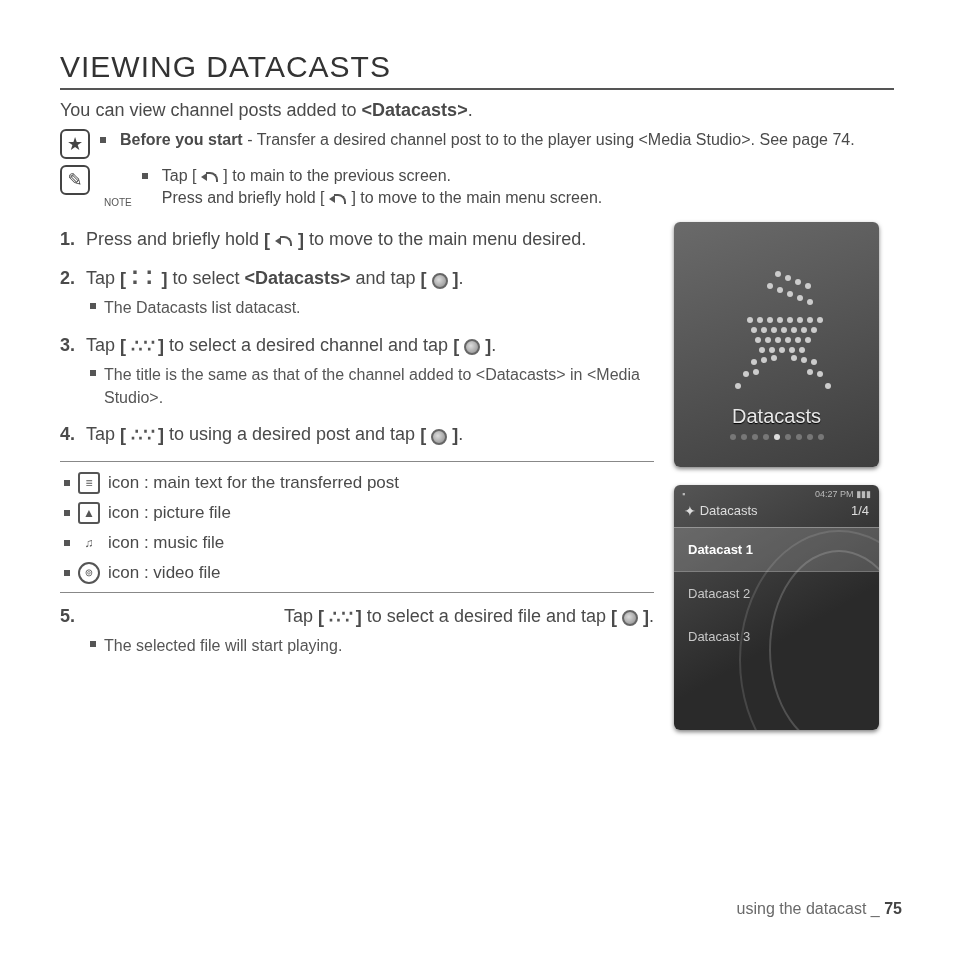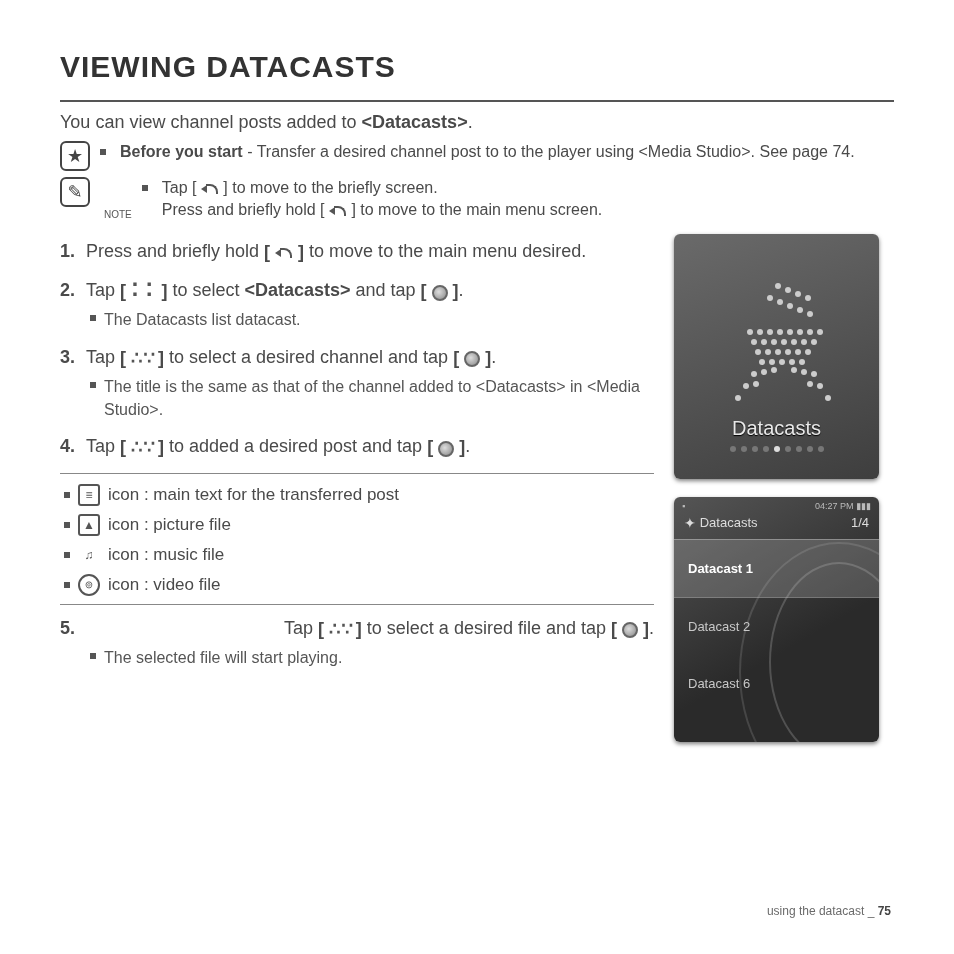--- a/index.html
+++ b/index.html
@@ -7,25 +7,25 @@
     font-family: Arial, Helvetica, sans-serif;
     width: 954px;
     height: 954px;
     padding: 50px 60px 30px 60px;
     background: #fff;
     color: #4a4a4a;
     position: relative;
   }
   h1 {
     font-size: 30px;
-    font-weight: bold;
+    font-weight: normal;
     letter-spacing: 1px;
     color: #333;
     border-bottom: 2px solid #555;
-    padding-bottom: 16px;
+    padding-bottom: 4px;
     margin-bottom: 10px;
   }
   .intro { font-size: 18px; margin-bottom: 8px; color: #4a4a4a; }
   .layout { display: flex; gap: 20px; }
   .leftcol { flex: 1; min-width: 0; }
   .rightcol { width: 220px; flex-shrink: 0; padding-top: 6px; }
 
   .callout { display: flex; align-items: flex-start; gap: 10px; margin-bottom: 6px; }
   .callout-icon {
     width: 30px; height: 30px; border: 2px solid #444; border-radius: 6px;
@@ -100,33 +100,33 @@
   .device2 {
     width:205px; height:245px; background:linear-gradient(150deg,#555 0%,#2a2a2a 60%);
     border-radius:6px; box-shadow:0 2px 4px rgba(0,0,0,0.5); position:relative;
     color:#ccc; font-size:12px; overflow:hidden;
   }
   .d2-status { display:flex; justify-content:space-between; padding:4px 8px 2px; font-size:9px; color:#bbb; }
   .d2-header { display:flex; align-items:center; justify-content:space-between; padding:2px 10px 4px; font-size:13px; color:#ddd; }
   .d2-header .left { display:flex; align-items:center; gap:4px; }
   .d2-star { font-size:14px; }
   .d2-list { padding: 4px 0; }
-  .d2-item { padding:21px 14px; font-size:13px; color:#c8c8c8; }
+  .d2-item { padding:14px 14px; font-size:13px; color:#c8c8c8; }
   .d2-item.selected { background: rgba(180,180,180,0.28); color:#fff; font-weight:bold; border-top:1px solid rgba(255,255,255,0.3); border-bottom:1px solid rgba(255,255,255,0.2); }
   .d2-wave {
     position:absolute; right:-30px; bottom:-20px; width:140px; height:200px;
     border:2px solid rgba(200,200,200,0.25); border-radius:50%;
   }
   .d2-wave2 {
     position:absolute; right:-60px; bottom:-60px; width:200px; height:260px;
     border:2px solid rgba(200,200,200,0.18); border-radius:50%;
   }
 
   .footer {
-    position:absolute; bottom:36px; right:63px; font-size:12px; color:#6a6a6a;
+    position:absolute; bottom:36px; right:52px; font-size:16px; color:#6a6a6a;
   }
   .footer b { color:#444; }
 </style>
 </head>
 <body>
 
 <h1>VIEWING DATACASTS</h1>
 
 <p class="intro">
   <span>You can view channel posts added to </span><b>&lt;Datacasts&gt;</b><span>.</span>
@@ -148,21 +148,21 @@
 
 <div class="callout">
   <div>
     <div class="callout-icon">✎</div>
     <small>NOTE</small>
   </div>
   <div class="callout-body">
     <div class="row">
       <span class="bullet-sq"></span>
       <div>
-        <span>Tap [ </span><span class="back-arrow"></span><span> ] to move to the briefly screen.</span><br>
+        <span>Tap [ </span><span class="back-arrow"></span><span> ] to main to the previous screen.</span><br>
         <span>Press and briefly hold [ </span><span class="back-arrow"></span><span> ] to move to the main menu screen.</span>
       </div>
     </div>
   </div>
 </div>
 
 <div class="layout">
   <div class="leftcol">
     <ol class="steps">
       <li>
@@ -176,21 +176,21 @@
           </div>
       </li>
       <li>
         <span>Tap </span><b class="inline-icon">[ <span class="dots-h">∴ ∵</span> ]</b><span> to select a desired channel and tap </span><b class="inline-icon">[ <span class="btn-circle"></span> ]</b><span>.</span>
         <div class="sub">
             <span class="bullet-sq"></span>
             <span>The title is the same as that of the channel added to &lt;Datacasts&gt; in &lt;Media Studio&gt;.</span>
           </div>
       </li>
       <li>
-        <span>Tap </span><b class="inline-icon">[ <span class="dots-h">∴ ∵</span> ]</b><span> to added a desired post and tap </span><b class="inline-icon">[ <span class="btn-circle"></span> ]</b><span>.</span>
+        <span>Tap </span><b class="inline-icon">[ <span class="dots-h">∴ ∵</span> ]</b><span> to using a desired post and tap </span><b class="inline-icon">[ <span class="btn-circle"></span> ]</b><span>.</span>
       </li>
     </ol>
 
     <hr class="sep">
 
     <ul class="iconlist">
       <li>
           <span class="bullet-sq"></span>
           <span class="glyph-box">≡</span>
           <span> icon : main text for the transferred post</span>
@@ -300,21 +300,21 @@
       <div class="d2-header">
         <span class="left">
             <span class="d2-star">✦</span>
             <span>Datacasts</span>
           </span>
         <span>1/4</span>
       </div>
       <div class="d2-list">
         <div class="d2-item selected">Datacast 1</div>
         <div class="d2-item">Datacast 2</div>
-        <div class="d2-item">Datacast 6</div>
+        <div class="d2-item">Datacast 3</div>
       </div>
     </div>
   </div>
 </div>
 
 <div class="footer">
   <span>using the datacast _ </span><b>75</b>
 </div>
 
 </body></html>

